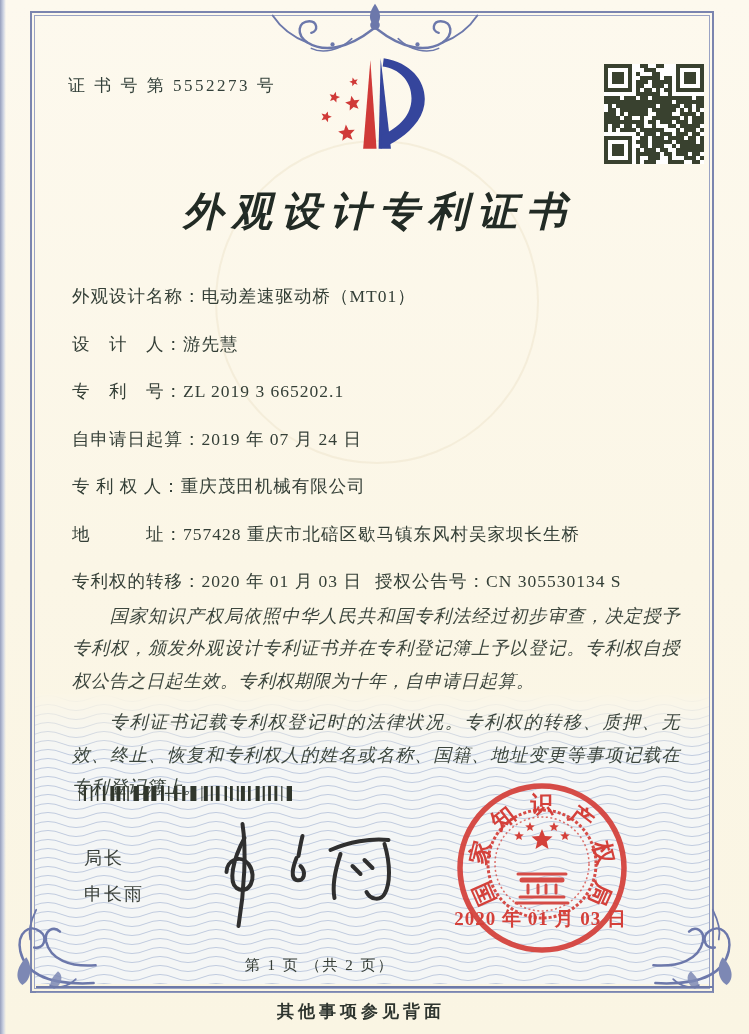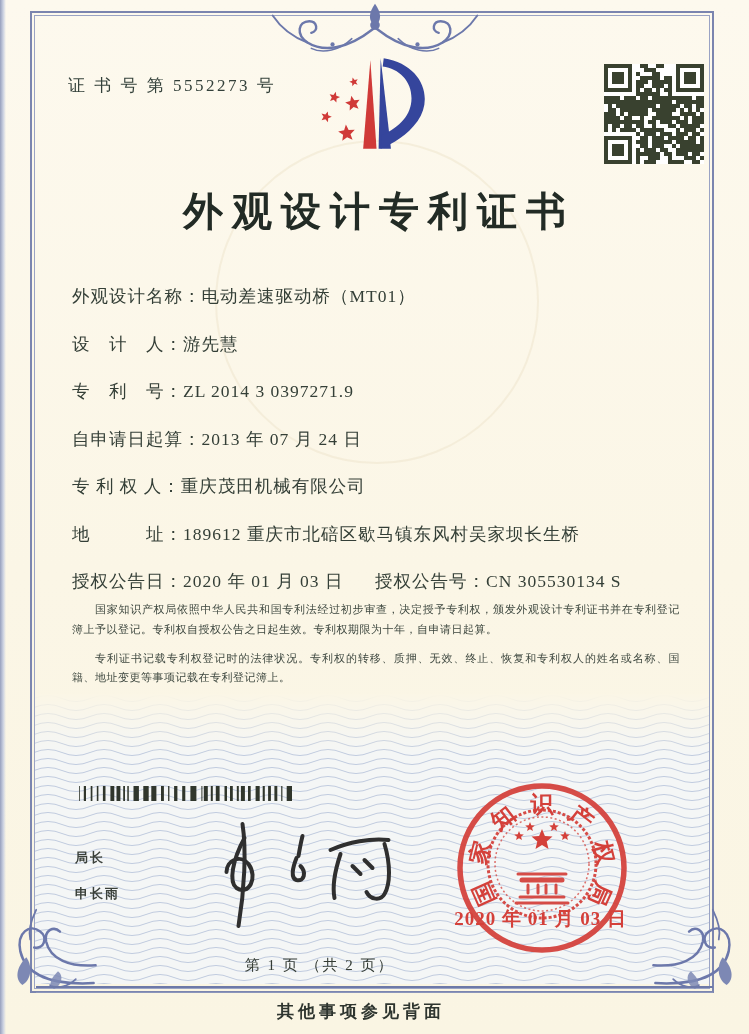--- a/index.html
+++ b/index.html
@@ -17,31 +17,31 @@
     border:2px solid #efe6cd;opacity:.55;}
   .waves{position:absolute;left:34px;top:694px;}
   .ornament-top{position:absolute;left:255px;top:0px;}
   .corner-fl{position:absolute;}
   .corner-left{left:6px;top:888px;}
   .corner-right{left:643px;top:888px;transform:scaleX(-1);}
   .cert-no{position:absolute;left:68px;top:74px;font-size:17px;letter-spacing:2.5px;color:#33403a;}
   .logo{position:absolute;left:318px;top:50px;}
   .qr{position:absolute;left:604px;top:64px;background:#ffffff;}
   .title{position:absolute;left:0;width:749px;top:184px;text-align:center;
-    font-size:40px;font-weight:bold;letter-spacing:9px;color:#222b25;padding-left:9px;box-sizing:border-box;}
+    font-size:40px;font-weight:bold;letter-spacing:9px;color:#222b25;padding-left:9px;box-sizing:border-box;font-style:italic;}
   .fields{position:absolute;left:72px;top:284px;font-size:17.5px;color:#343f37;}
   .frow{height:25px;margin-bottom:22.5px;white-space:nowrap;position:relative;letter-spacing:1px;}
   .grant-no{position:absolute;left:303px;top:0;}
-  .body-text{position:absolute;left:72px;top:600px;width:608px;font-size:11px;
-    color:#3c463e;line-height:1.8;letter-spacing:.5px;text-align:justify;}
+  .body-text{position:absolute;left:72px;top:600px;width:608px;font-size:18px;
+    color:#3c463e;line-height:1.8;letter-spacing:.5px;text-align:justify;font-style:italic;}
   .body-text p{margin:0;text-indent:2.1em;}
   .body-text p + p{margin-top:9px;}
   .barcode{position:absolute;left:78px;top:786px;}
-  .sig-block{position:absolute;left:75px;top:840px;font-size:13px;color:#3a403a;
-    line-height:36px;letter-spacing:2px;font-family:"Liberation Sans","DejaVu Sans",sans-serif;font-weight:bold;}
+  .sig-block{position:absolute;left:84px;top:840px;font-size:18px;color:#3a403a;
+    line-height:36px;letter-spacing:2px;font-family:"Liberation Sans","DejaVu Sans",sans-serif;}
   .sig-hand{position:absolute;left:190px;top:820px;}
   .seal{position:absolute;left:452px;top:778px;}
   .seal-date{position:absolute;left:448px;top:906px;width:185px;text-align:center;
     font-size:19px;font-weight:bold;color:#d4403a;letter-spacing:1px;}
   .page-info{position:absolute;left:0;width:639px;top:956px;text-align:center;
     font-size:15px;letter-spacing:2px;color:#333b34;}
   .bottom-rule{position:absolute;left:36px;top:986px;width:677px;height:4px;
     border-top:2.5px solid #6d79a8;border-bottom:1px solid #8b95bb;}
   .back-note{position:absolute;left:0;width:722px;top:1000px;text-align:center;
     font-size:17px;font-weight:bold;letter-spacing:4px;color:#2e352f;}
@@ -544,33 +544,33 @@
   <div class="title">外观设计专利证书</div>
 
   <div class="fields">
     <div class="frow">
       <span>外观设计名称：</span><span>电动差速驱动桥（MT01）</span>
     </div>
     <div class="frow">
       <span>设　计　人：</span><span>游先慧</span>
     </div>
     <div class="frow">
-      <span>专　利　号：</span><span>ZL 2014 3 0397271.9</span>
+      <span>专　利　号：</span><span>ZL 2019 3 665202.1</span>
     </div>
     <div class="frow">
-      <span>自申请日起算：</span><span>2013 年 07 月 24 日</span>
+      <span>自申请日起算：</span><span>2019 年 07 月 24 日</span>
     </div>
     <div class="frow">
       <span>专 利 权 人：</span><span>重庆茂田机械有限公司</span>
     </div>
     <div class="frow">
-      <span>地　　　址：</span><span>189612 重庆市北碚区歇马镇东风村吴家坝长生桥</span>
+      <span>地　　　址：</span><span>757428 重庆市北碚区歇马镇东风村吴家坝长生桥</span>
     </div>
     <div class="frow">
-      <span>授权公告日：</span><span>2020 年 01 月 03 日</span>
+      <span>专利权的转移：</span><span>2020 年 01 月 03 日</span>
       <span class="grant-no"><span>授权公告号：</span><span>CN 305530134 S</span></span>
     </div>
   </div>
 
   <div class="body-text">
     <p>国家知识产权局依照中华人民共和国专利法经过初步审查，决定授予专利权，颁发外观设计专利证书并在专利登记簿上予以登记。专利权自授权公告之日起生效。专利权期限为十年，自申请日起算。</p>
     <p>专利证书记载专利权登记时的法律状况。专利权的转移、质押、无效、终止、恢复和专利权人的姓名或名称、国籍、地址变更等事项记载在专利登记簿上。</p>
   </div>
 
   <svg class="barcode" width="214" height="15" id="barcode-svg">

